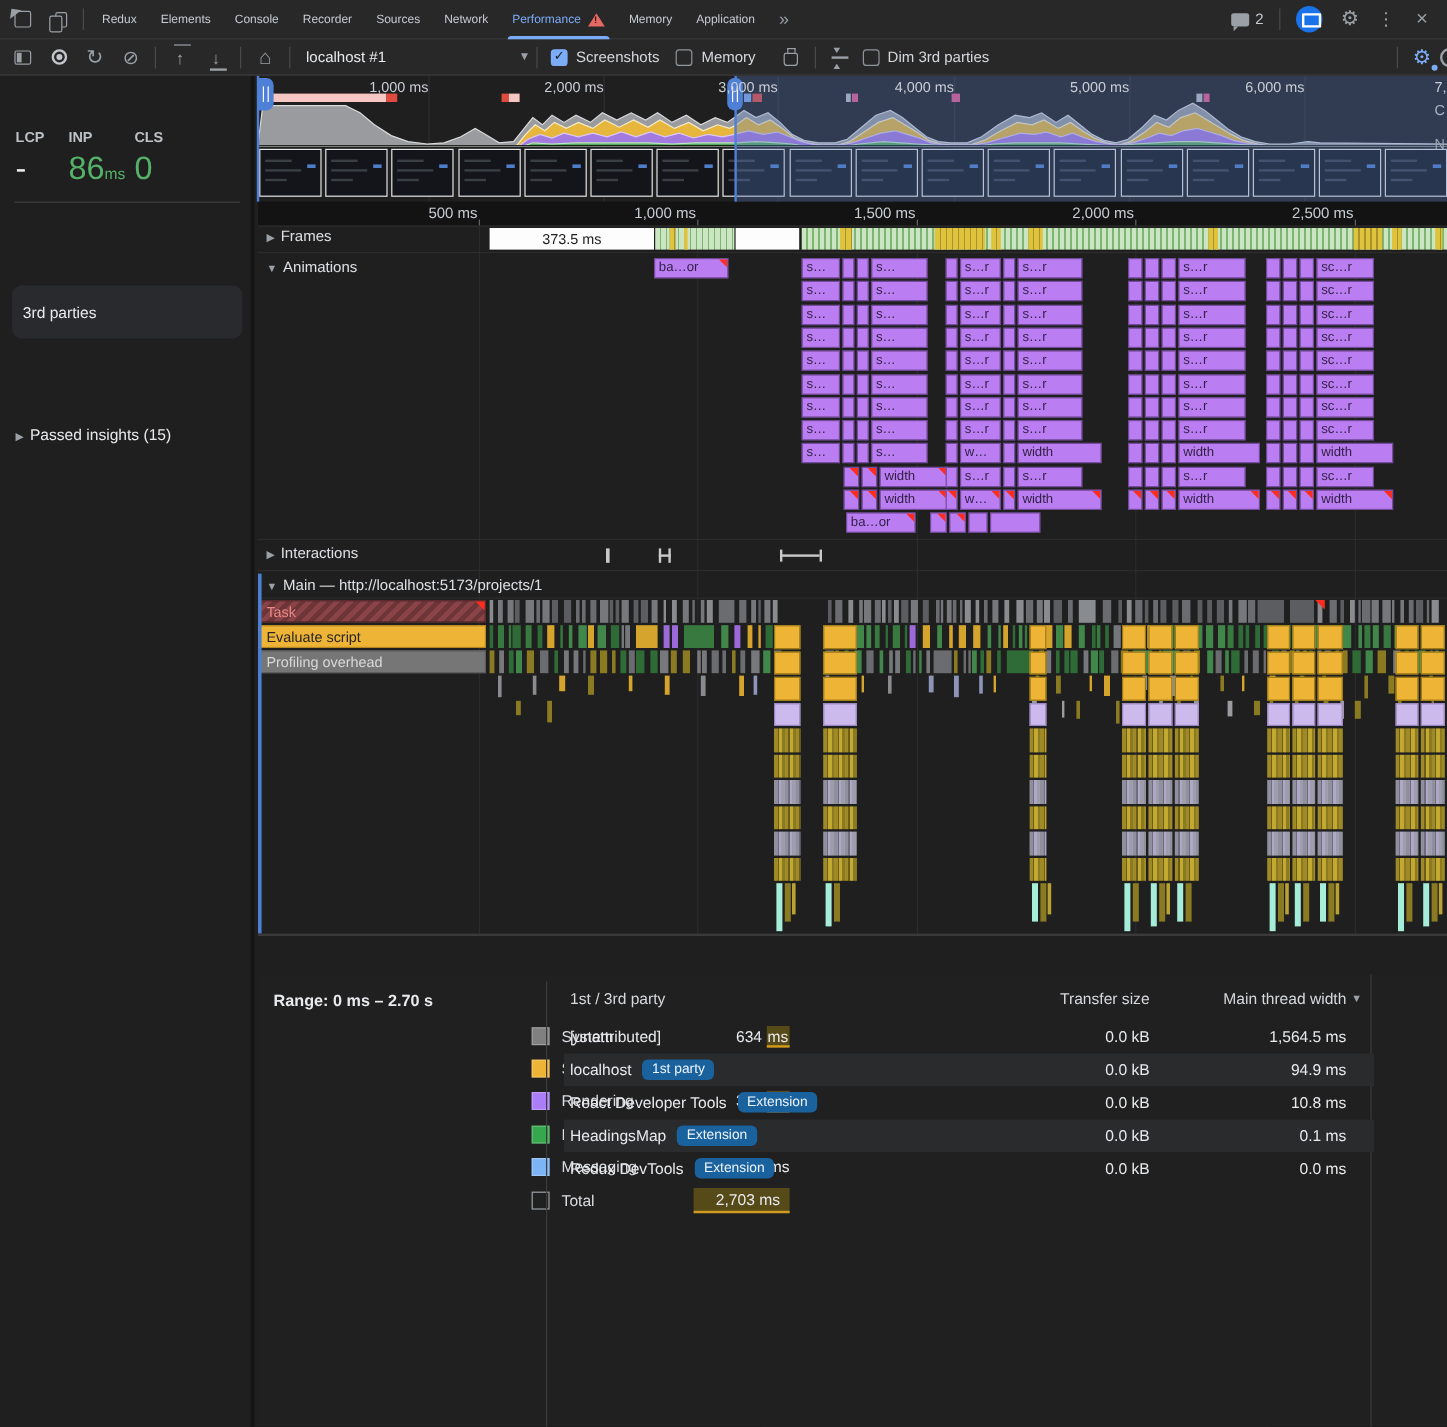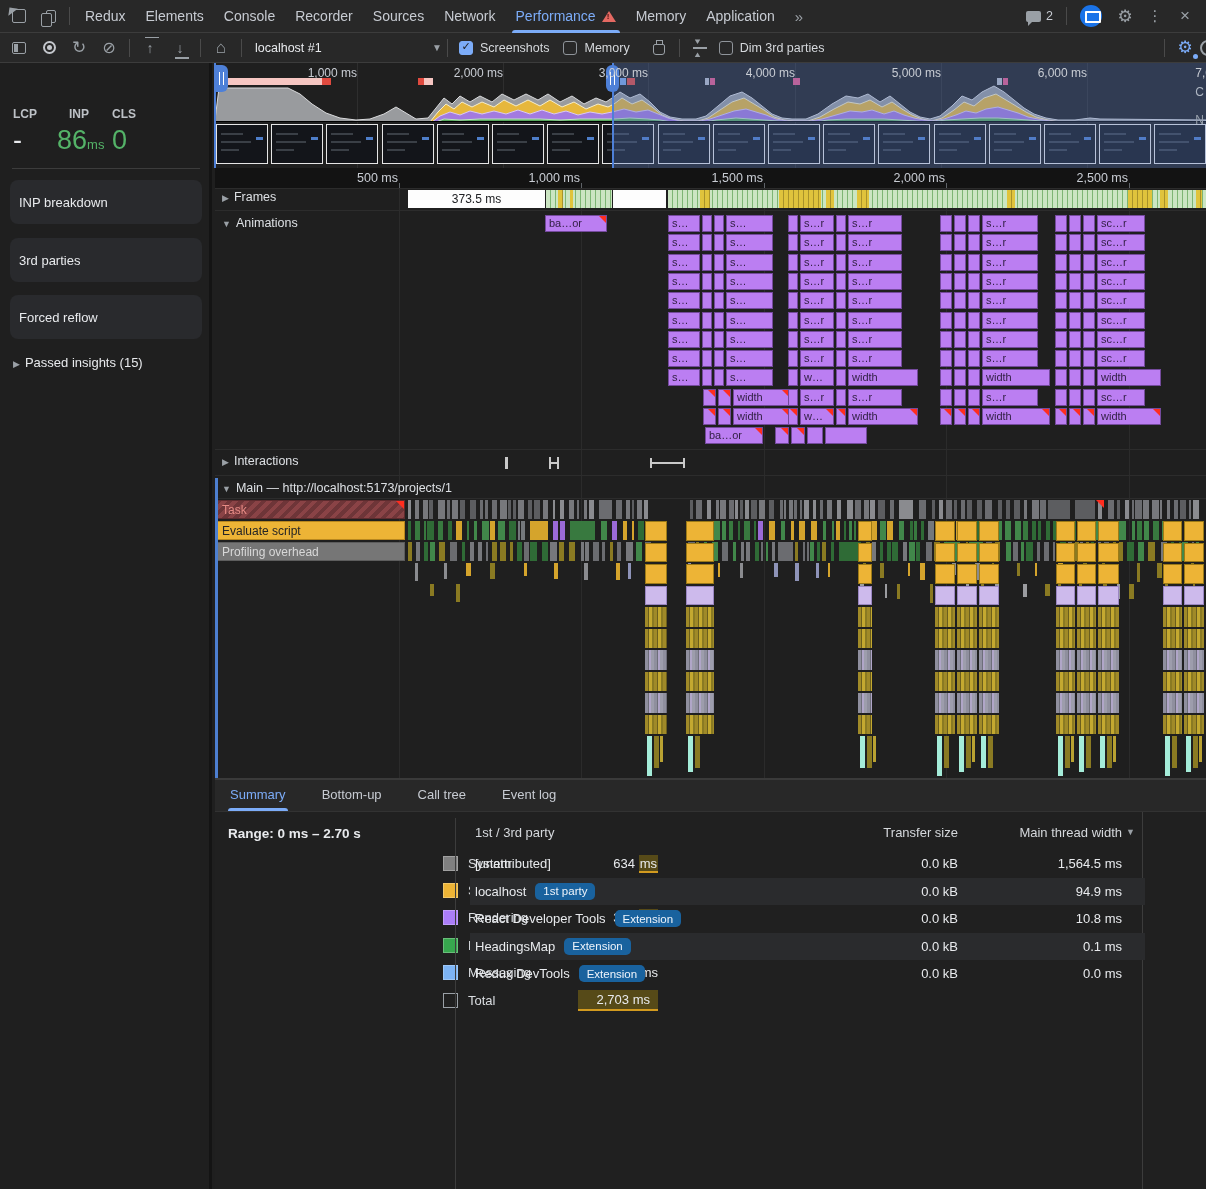--- a/index.html
+++ b/index.html
@@ -4,21 +4,21 @@
 <style>
   * { margin:0; padding:0; box-sizing:border-box; }
   html,body { width:1206px; height:1189px; background:#1f1f1f; overflow:hidden;
     font-family:"Liberation Sans","DejaVu Sans",sans-serif; }
   #app { position:relative; width:1206px; height:1189px; background:#1f1f1f; overflow:hidden; }
   .abs { position:absolute; }
   
   #tabbar { position:absolute; left:0; top:0; width:1206px; height:33px; background:#282828;
     display:flex; align-items:center; border-bottom:1px solid #3c3c3c; z-index:20; }
   .tab { position:relative; height:33px; display:flex; align-items:center; padding:0 10px;
-    color:#c7cbd2; font-size:14px; cursor:default; white-space:nowrap; }
+    color:#c7cbd2; font-size:10px; cursor:default; white-space:nowrap; }
   .tab.active { color:#7cacf8; }
   .tab.active::after { content:""; position:absolute; left:6px; right:6px; bottom:0; height:3px;
     background:#7cacf8; border-radius:3px 3px 0 0; }
   .warn-tri { width:0; height:0; margin-left:6px; border-left:7px solid transparent;
     border-right:7px solid transparent; border-bottom:11px solid #e46962; position:relative; }
   .warn-tri::after { content:"!"; position:absolute; left:-2px; top:1px; font-size:8px; color:#4a1210; font-weight:bold;}
   #toolbar { position:absolute; left:0; top:33px; width:1206px; height:30px; background:#282828;
     display:flex; align-items:center; border-bottom:1px solid #3c3c3c; z-index:20; }
   .tbtn { color:#9aa0a6; font-size:16px; width:26px; height:24px; display:flex; align-items:center;
     justify-content:center; margin:0 2px; }
@@ -197,30 +197,28 @@
       <span class="cklabel">Dim 3rd parties</span>
     </div>
     <div style="flex:1"></div>
     <div class="vsep"></div>
     <div class="tbtn gear-dot" style="font-size:17px;margin-right:2px;">⚙</div>
     <div style="width:16px;height:16px;border:2px solid #9aa0a6;border-radius:50%;margin-right:-10px;"></div>
   </div>
 
   <div id="sidebar">
     <div class="abs metric-lab" style="left:13px;top:44px;">LCP</div>
-    <div class="abs metric-lab" style="left:69px;top:44px;">INP</div>
+    <div class="abs metric-lab" style="left:57px;top:44px;">INP</div>
     <div class="abs metric-lab" style="left:112px;top:44px;">CLS</div>
     <div class="abs" style="left:13px;top:62px;font-size:27px;color:#e8eaed;">-</div>
     <div class="abs" style="left:57px;top:62px;font-size:27px;color:#54b368;">
       <span>86</span><span style="font-size:13px;">ms</span></div>
     <div class="abs" style="left:112px;top:62px;font-size:27px;color:#54b368;">0</div>
     <div class="abs" style="left:12px;top:105px;width:188px;height:1px;background:#3c3c3c;"></div>
-    <div class="card" style="top:117px;">INP breakdown</div>
     <div class="card" style="top:175px;">3rd parties</div>
-    <div class="card" style="top:232px;">Forced reflow</div>
     <div class="abs" style="left:13px;top:292px;color:#e8eaed;font-size:13px;">
       <span class="tri">▶</span><span>Passed insights (15)</span>
     </div>
   </div>
 
   <div id="tl" style="position: absolute; left: 0px; top: 0px; width: 1206px; height: 1189px;">
       <div class="abs" style="left: 215px; top: 63px; right: 0px; height: 105px; background: rgb(31, 31, 31);"></div>
       <div class="abs" style="left: 215px; top: 168px; right: 0px; height: 20px; background: rgb(19, 19, 19);"></div>
       <div class="abs" style="left: 215px; top: 188px; right: 0px; height: 590px; background: rgb(31, 31, 31);"></div>
       <div class="gridline" style="left: 357px; top: 63px; height: 105px;"></div>
@@ -1057,26 +1055,20 @@
       <div class="stackbar" style="left: 1186px; top: 736px; width: 5px; height: 36px; background: rgb(165, 236, 217);"></div>
       <div class="stackbar" style="left: 1193px; top: 736px; width: 5px; height: 32px; background: rgb(138, 122, 34);"></div>
       <div class="stackbar" style="left: 1199px; top: 736px; width: 3px; height: 26px; background: rgb(185, 162, 50);"></div>
       <div class="fbar fbar-task" style="left: 215px; top: 500px; width: 190px;">Task<span style="position: absolute; right: 0px; top: 0px; border-left: 8px solid transparent; border-top: 8px solid rgb(255, 45, 31);"></span></div>
       <div class="fbar fbar-eval" style="left: 215px; top: 521px; width: 190px;">Evaluate script</div>
       <div class="fbar fbar-prof" style="left: 215px; top: 542px; width: 190px;">Profiling overhead</div>
       <div class="abs" style="left: 1096px; top: 500px; border-left: 8px solid transparent; border-top: 8px solid rgb(255, 45, 31);"></div>
     </div>
 
   <div class="abs" style="left:215px;top:778px;right:0;height:2px;background:#3a3a3a;z-index:12;"></div>
-  <div class="abs" id="bottombar" style="left:215px;top:780px;right:0;height:32px;background:#282828;display:flex;align-items:flex-end;padding-left:13px;z-index:12;border-bottom:1px solid #323232;">
-      <div class="btab active">Summary</div>
-      <div class="btab">Bottom-up</div>
-      <div class="btab">Call tree</div>
-      <div class="btab">Event log</div>
-    </div>
   <div class="abs" id="bottompanel" style="left:215px;top:812px;right:0;bottom:0;background:#202020;z-index:12;">
     <div class="abs" style="left:13px;top:14px;color:#e8eaed;font-size:13.5px;font-weight:bold;">Range: 0 ms – 2.70 s</div>
     <div id="legend">
         <div class="lg-row" style="top: 40px;">
           <div class="lg-swatch" style="background: rgb(128, 128, 128);"></div>
           <div class="lg-label">System</div>
           <div class="lg-val"><span>634 </span><span class="ms-hl">ms</span></div>
         </div>
         <div class="lg-row" style="top: 67.4px;">
           <div class="lg-swatch" style="background: rgb(237, 180, 54);"></div>

